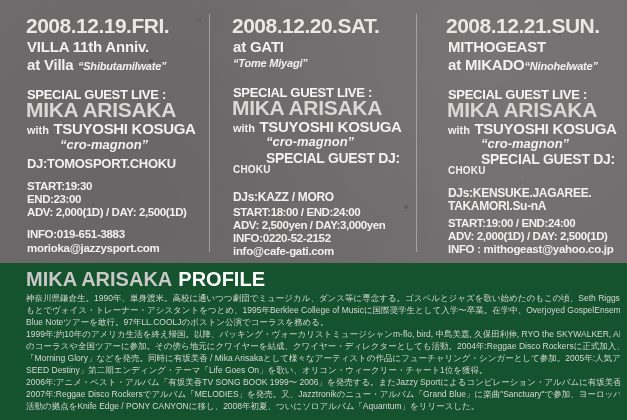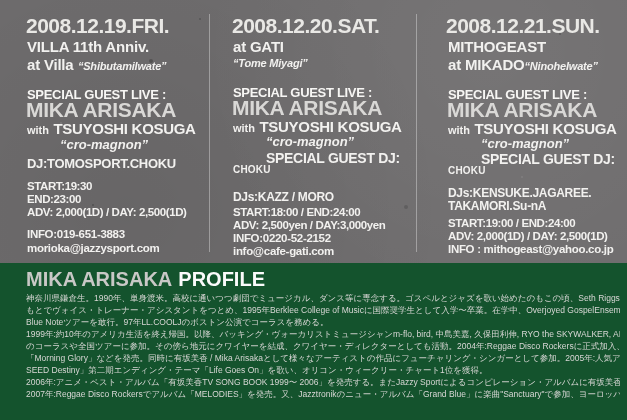--- a/index.html
+++ b/index.html
@@ -112,15 +112,16 @@
     <div class="pbody">
       <div class="pline">神奈川県鎌倉生。1990年、単身渡米。高校に通いつつ劇団でミュージカル、ダンス等に専念する。ゴスペルとジャズを歌い始めたのもこの頃、Seth Riggs Associates , Billy Purnellの</div>
       <div class="pline">もとでヴォイス・トレーナー・アシスタントをつとめ、1995年Berklee College of Musicに国際奨学生として入学〜卒業。在学中、Overjoyed GospelEnsembleの一員として来日、</div>
       <div class="pline">Blue Noteツアーを敢行。97年LL.COOLJのボストン公演でコーラスを務める。</div>
       <div class="pline">1999年:約10年のアメリカ生活を終え帰国。以降、バッキング・ヴォーカリストミュージシャンm-flo, bird, 中島美嘉, 久保田利伸, RYO the SKYWALKER, AI他様々なアーティスト</div>
       <div class="pline">のコーラスや全国ツアーに参加。その傍ら地元にクワイヤーを結成、クワイヤー・ディレクターとしても活動。2004年:Reggae Disco Rockersに正式加入、アルバム「Rainbow」、</div>
       <div class="pline">「Morning Glory」などを発売。同時に有坂美香 / Mika Arisakaとして様々なアーティストの作品にフューチャリング・シンガーとして参加。2005年:人気アニメシリーズ「ガンダム</div>
       <div class="pline">SEED Destiny」第二期エンディング・テーマ「Life Goes On」を歌い、オリコン・ウィークリー・チャート1位を獲得。</div>
       <div class="pline">2006年:アニメ・ベスト・アルバム「有坂美香TV SONG BOOK 1999〜 2006」を発売する。またJazzy Sportによるコンピレーション・アルバムに有坂美香オリジナル楽曲で2曲参加。</div>
       <div class="pline">2007年:Reggae Disco Rockersでアルバム「MELODIES」を発売。又、Jazztronikのニュー・アルバム「Grand Blue」に楽曲"Sanctuary"で参加、ヨーロッパ各地で高い評価を受ける。</div>
+      <div class="pline">活動の拠点をKnife Edge / PONY CANYONに移し、2008年初夏、ついにソロアルバム「Aquantum」をリリースした。</div>
     </div>
   </div>
 </div>
 
 </body></html>

